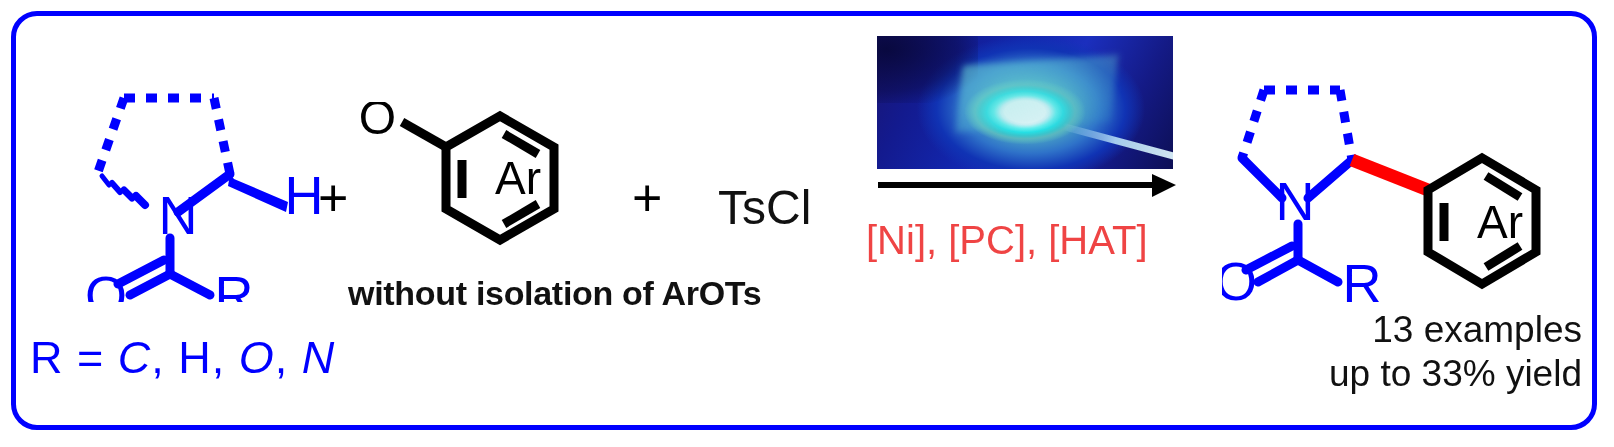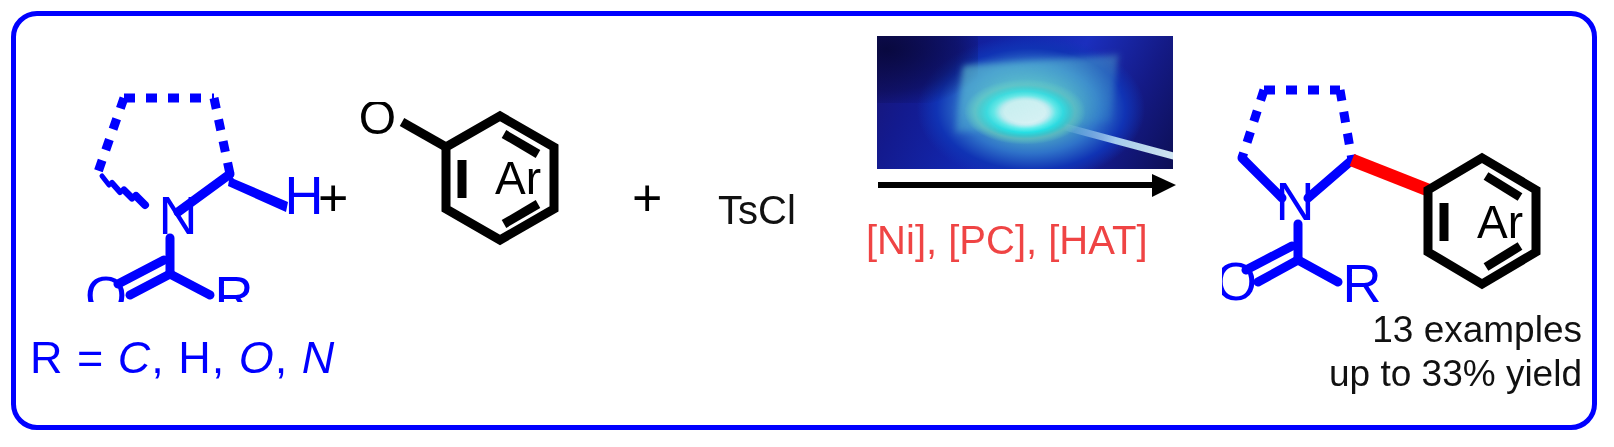--- a/index.html
+++ b/index.html
@@ -58,24 +58,23 @@
     font-size: 34px;
     font-weight: bold;
     color: #111111;
     white-space: nowrap;
     letter-spacing: -0.3px;
   }
 
   
   #tscl-label {
     left: 718px; top: 180px;
-    font-size: 40px;
+    font-size: 48px;
     color: #111111;
     white-space: nowrap;
-    margin-top: 8px;
   }
 
   
   #photoreactor-photo {
     left: 877px; top: 36px;
     width: 296px; height: 133px;
     background:
       radial-gradient(ellipse 78px 42px at 50% 57%, #ffffff 0%, #ffffff 26%, #e3f7fb 31%, #63f2f0 40%, #25dfe4 49%, #38c6cd 57%, #5ab7c0 64%, rgba(90,183,192,0) 78%),
       radial-gradient(ellipse 124px 80px at 52% 55%, #7fd9d2 0%, #55b9c4 26%, #2f73c9 55%, #1033b4 76%, rgba(16,51,180,0) 92%),
       linear-gradient(118deg, #1a1470 0%, #131a8e 18%, #1226ad 40%, #1b2fbe 58%, #141a86 80%, #0d0f55 100%),
@@ -187,20 +186,21 @@
         <line x1="104" y1="58" x2="104" y2="96"></line>
         <line x1="146" y1="32" x2="180" y2="52"></line>
         <line x1="146" y1="122" x2="180" y2="102"></line>
       </g>
 
       <text x="38" y="32" font-family="'Liberation Sans', sans-serif" font-size="48" fill="#000000" text-anchor="end">HO</text>
       <text x="160" y="92" font-family="'Liberation Sans', sans-serif" font-size="46" fill="#000000" text-anchor="middle">Ar</text>
     </svg>
   </div>
 
+  <div class="abs" id="no-isolation-note">without isolation of ArOTs</div>
 
   <div class="abs plus-sign" id="plus-two">+</div>
 
   <div class="abs" id="tscl-label">TsCl</div>
 
   <div class="abs" id="photoreactor-photo">
     <div class="dark-corner"></div>
     <div class="vial-sheet"></div>
     <div class="streak"></div>
   </div>

